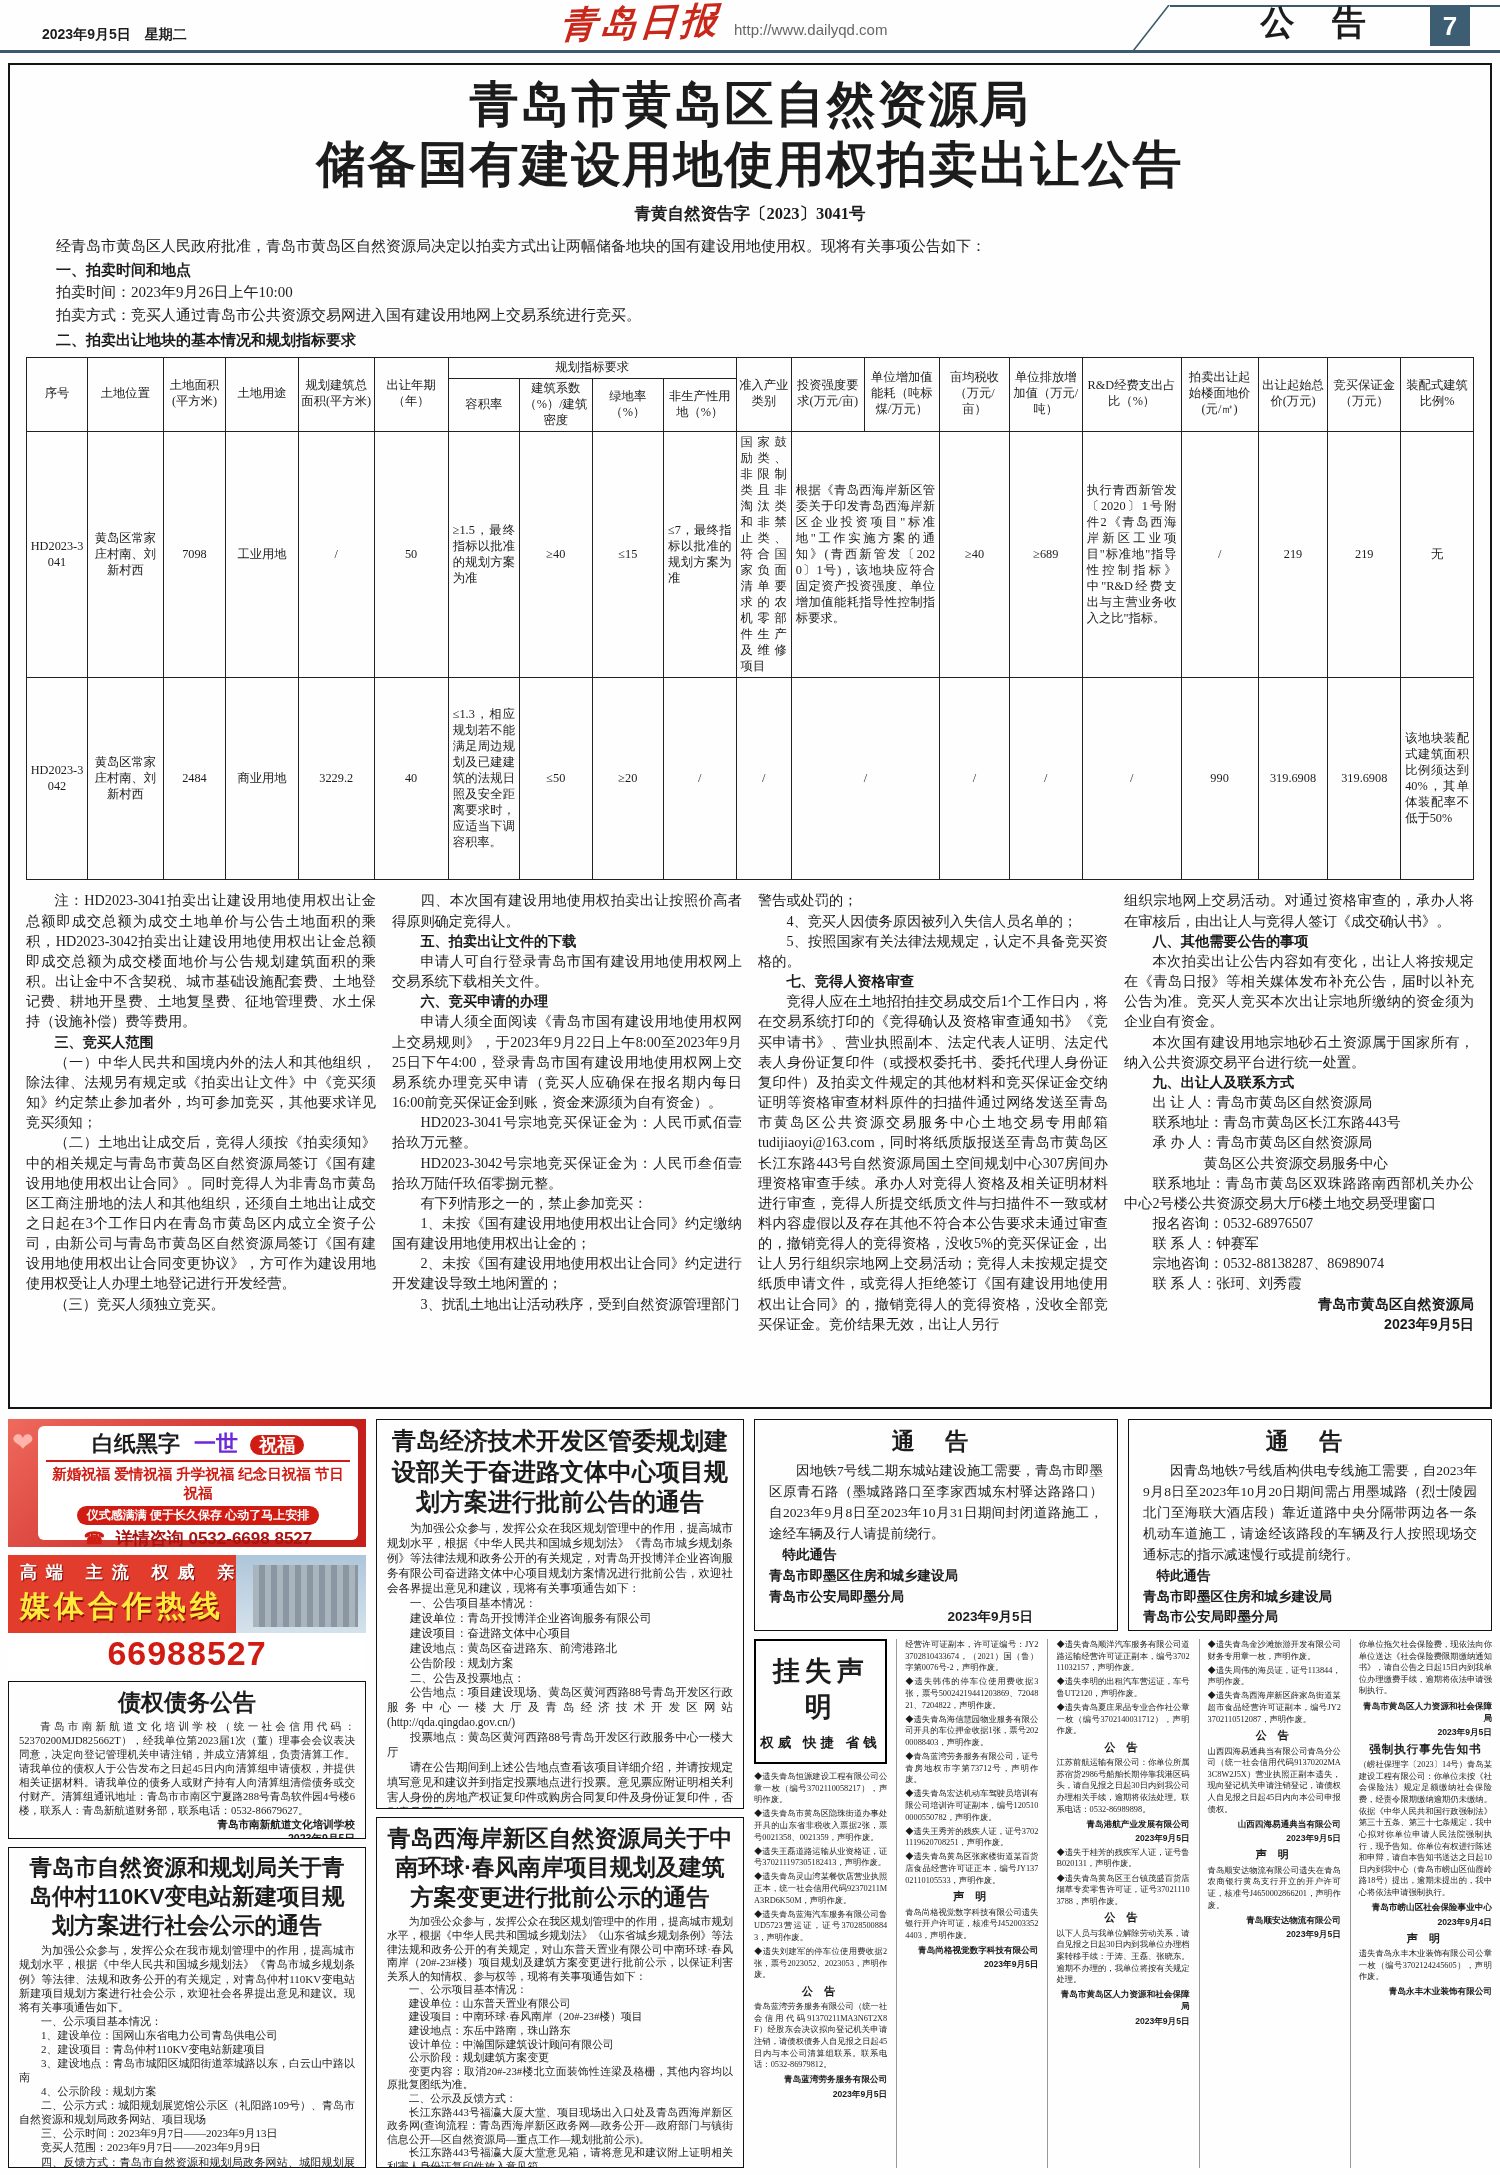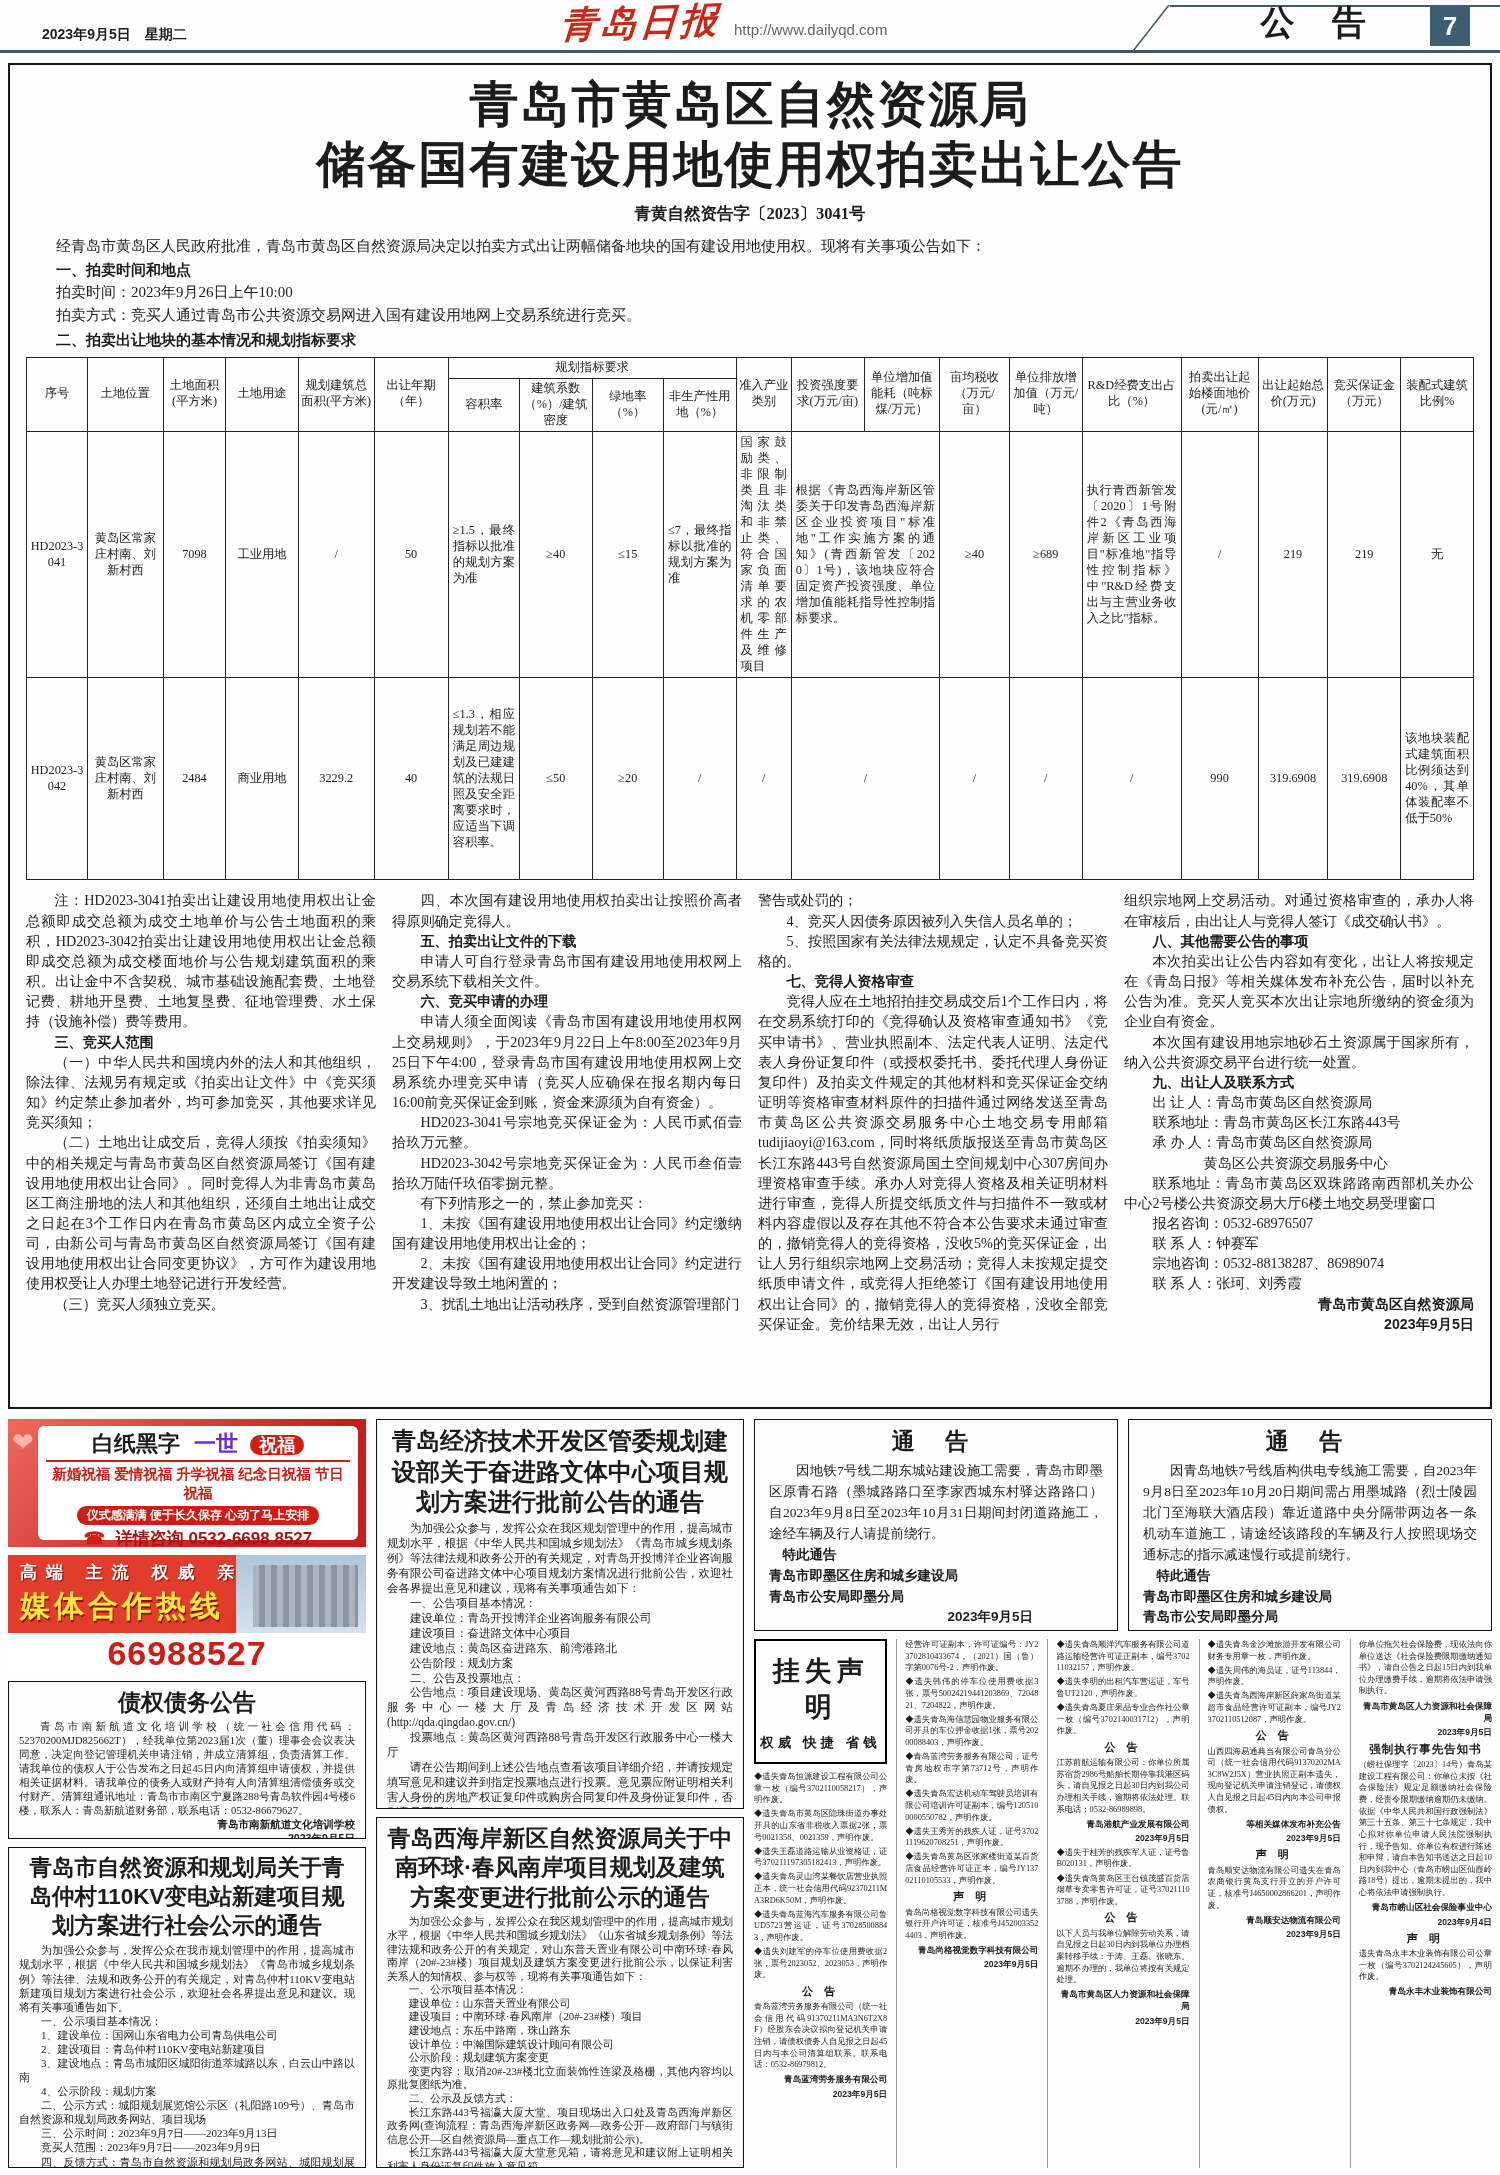--- a/index.html
+++ b/index.html
@@ -478,21 +478,21 @@
             <p class=" s">青岛市黄岛区人力资源和社会保障局</p>
             <p class=" s">2023年9月5日</p>
           </div>
         <div class="clcol">
 
         <p class=" ni">◆遗失青岛金沙滩旅游开发有限公司财务专用章一枚，声明作废。</p>
             <p class=" ni">◆遗失周伟的海员证，证号113844，声明作废。</p>
             <p class=" ni">◆遗失青岛西海岸新区薛家岛街道某超市食品经营许可证副本，编号JY23702110512087，声明作废。</p>
             <p class=" h">公 告</p>
             <p class=" ni">山西四海易通典当有限公司青岛分公司（统一社会信用代码91370202MA3C8W2J5X）营业执照正副本遗失，现向登记机关申请注销登记，请债权人自见报之日起45日内向本公司申报债权。</p>
-            <p class=" s">等相关媒体发布补充公告</p>
+            <p class=" s">山西四海易通典当有限公司</p>
             <p class=" s">2023年9月5日</p>
             <p class=" h">声 明</p>
             <p class=" ni">青岛顺安达物流有限公司遗失在青岛农商银行黄岛支行开立的开户许可证，核准号J4650002866201，声明作废。</p>
             <p class=" s">青岛顺安达物流有限公司</p>
             <p class=" s">2023年9月5日</p>
           </div>
         <div class="clcol">
 
         <p class=" ni">你单位拖欠社会保险费，现依法向你单位送达《社会保险费限期缴纳通知书》，请自公告之日起15日内到我单位办理缴费手续，逾期将依法申请强制执行。</p>
             <p class=" s">青岛市黄岛区人力资源和社会保障局</p>

